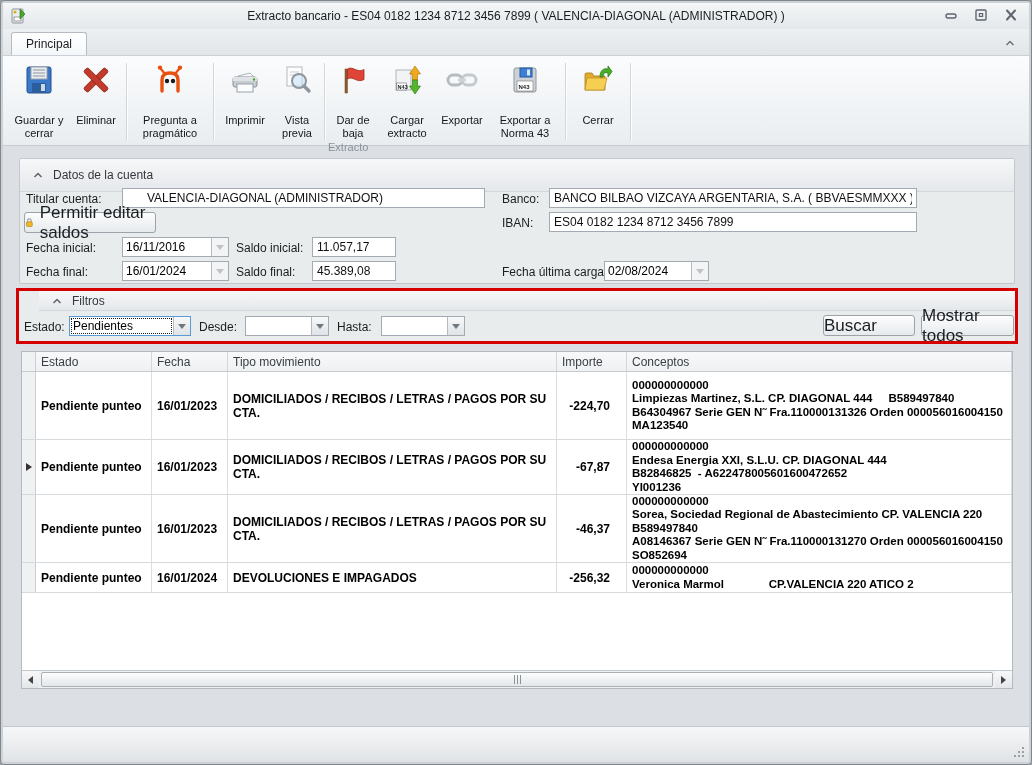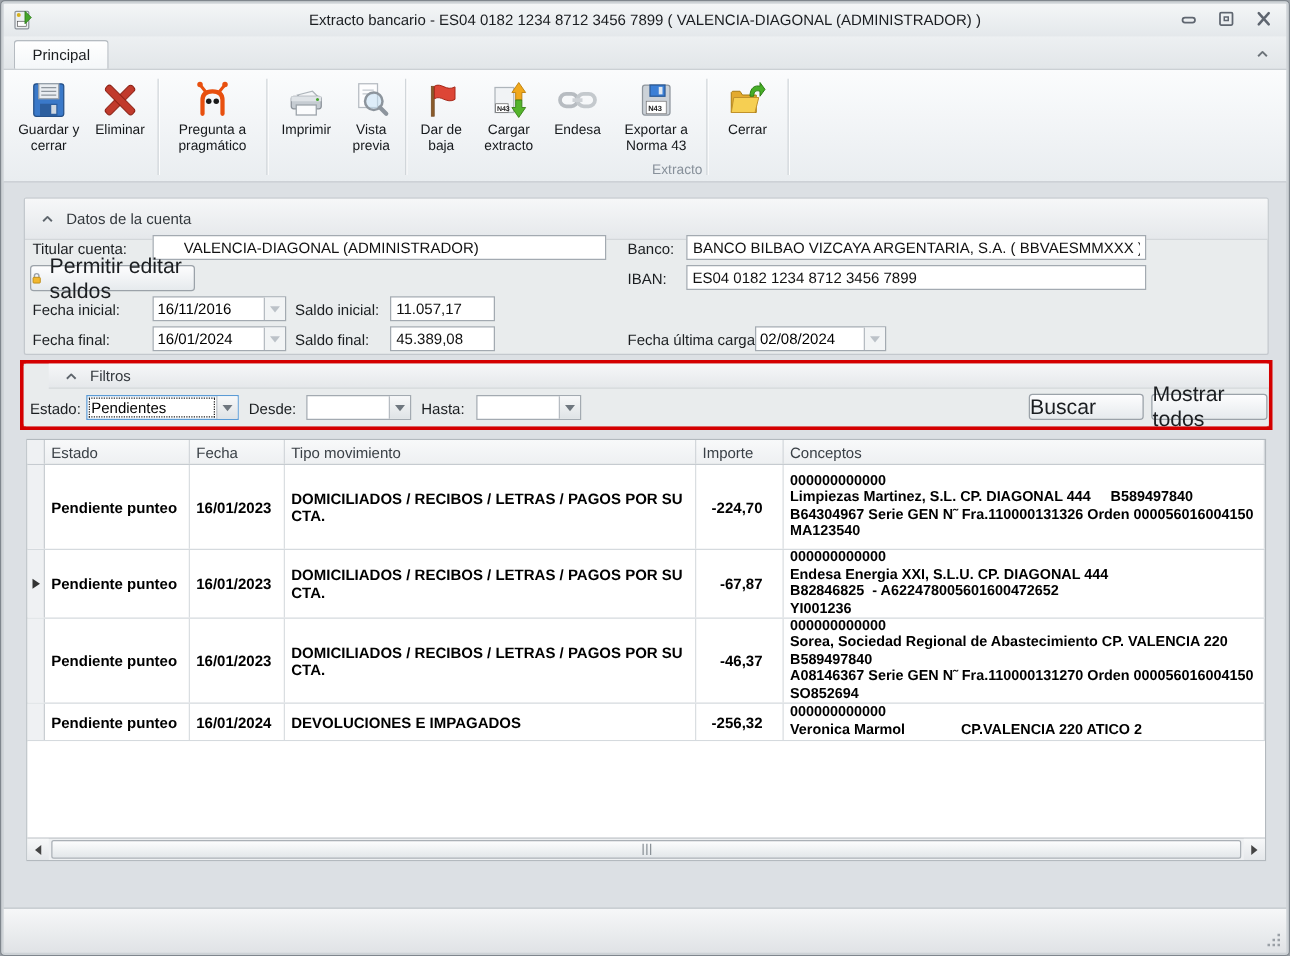--- a/index.html
+++ b/index.html
@@ -24,23 +24,23 @@
          background:linear-gradient(#ffffff,#f4f7f9); border:1px solid #b5bbc1; border-bottom:none;
          border-radius:3px 3px 0 0; display:flex; align-items:center; font-size:12px; }
   .collapse-btn { position:absolute; right:12px; top:7px; width:14px; height:14px; }
 
   
   .ribbon { position:absolute; left:2px; right:2px; top:55px; height:90px;
             background:linear-gradient(#fbfcfd,#e9edf0); border-bottom:1px solid #c7ccd1;
             display:flex; align-items:stretch; padding:3px 4px 1px 6px; }
   .rgroup { display:flex; flex-direction:column; }
   .btnrow { display:flex; flex:1; align-items:flex-start; }
-  .glabel { height:15px; text-align:right; font-size:11px; color:#87909a; line-height:14px; }
+  .glabel { height:15px; text-align:left; font-size:11px; color:#87909a; line-height:14px; }
   .tbtn { display:flex; flex-direction:column; align-items:center; padding:5px 3px 0; border-radius:3px; cursor:default; }
-  .tbtn .tlabel { margin-top:2px; font-size:11px; line-height:13px; text-align:center; color:#15181b; }
+  .tbtn .tlabel { margin-top:18px; font-size:11px; line-height:13px; text-align:center; color:#15181b; }
   .vsep { width:1px; background:#d1d6da; margin:4px 3px; box-shadow:1px 0 0 rgba(255,255,255,.85); }
 
   
   .gbox { position:absolute; background:#e9eced; border:1px solid #c3c8cd; border-radius:2px; }
   .gbox-header { height:33px; background:linear-gradient(#f6f7f8,#e5e8eb); border-bottom:1px solid #d3d7da;
                  display:flex; align-items:center; gap:9px; padding-left:12px; font-size:12px; color:#33383d; }
   .lbl { position:absolute; font-size:12px; color:#1b1e21; white-space:nowrap; }
   .tbox { position:absolute; height:20px; border:1px solid #a3aab1; background:#fff; font-family:"Liberation Sans",sans-serif;
           font-size:12px; padding:0 4px; color:#111; }
   .combo { position:absolute; height:20px; display:flex; border:1px solid #a3aab1; background:#fff; }
@@ -232,21 +232,21 @@
             <polygon points="24,30 18.5,22 21.5,22 21.5,16 26.5,16 26.5,22 29.5,22" fill="#54b42c" stroke="#357e14" stroke-width="0.7"></polygon>
           </svg>
           <span class="tlabel">Cargar extracto</span>
         </div>
         <div class="tbtn" style="width:52px">
           <svg width="34" height="32" viewBox="0 0 34 32">
             <rect x="3" y="11" width="14" height="10" rx="5" fill="none" stroke="#b7bcc1" stroke-width="3"></rect>
             <rect x="17" y="11" width="14" height="10" rx="5" fill="none" stroke="#c4c9cd" stroke-width="3"></rect>
             <line x1="13" y1="16" x2="21" y2="16" stroke="#cfd3d7" stroke-width="3"></line>
           </svg>
-          <span class="tlabel">Endesa</span>
+          <span class="tlabel">Exportar</span>
         </div>
         <div class="tbtn" style="width:74px">
           <svg width="32" height="32" viewBox="0 0 32 32">
             <rect x="5" y="4" width="22" height="24" rx="2" fill="#ccd2d8" stroke="#8f969d"></rect>
             <rect x="11" y="4" width="12" height="9" fill="#3b7fd6" stroke="#2a5a97"></rect>
             <rect x="18" y="5.5" width="3" height="6" fill="#dfe7f0"></rect>
             <rect x="8" y="17" width="16" height="10" fill="#fff" stroke="#777" stroke-width="0.6"></rect>
             <text x="9.5" y="24.5" font-size="6" font-weight="bold" fill="#222" font-family="Liberation Sans, sans-serif">N43</text>
           </svg>
           <span class="tlabel">Exportar a Norma 43</span>

